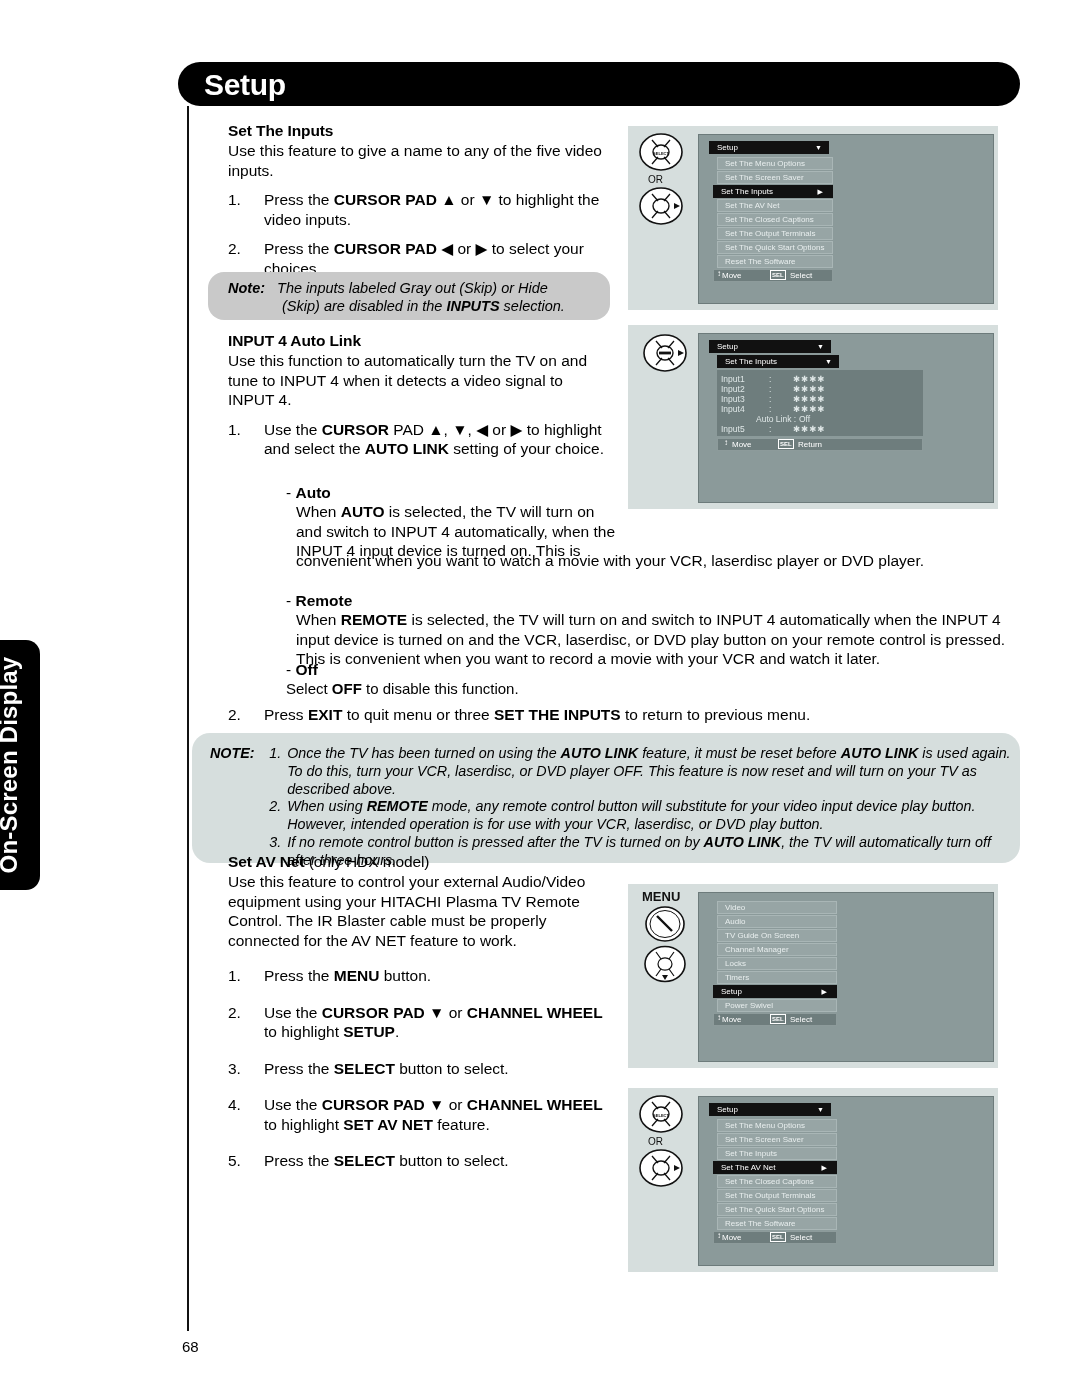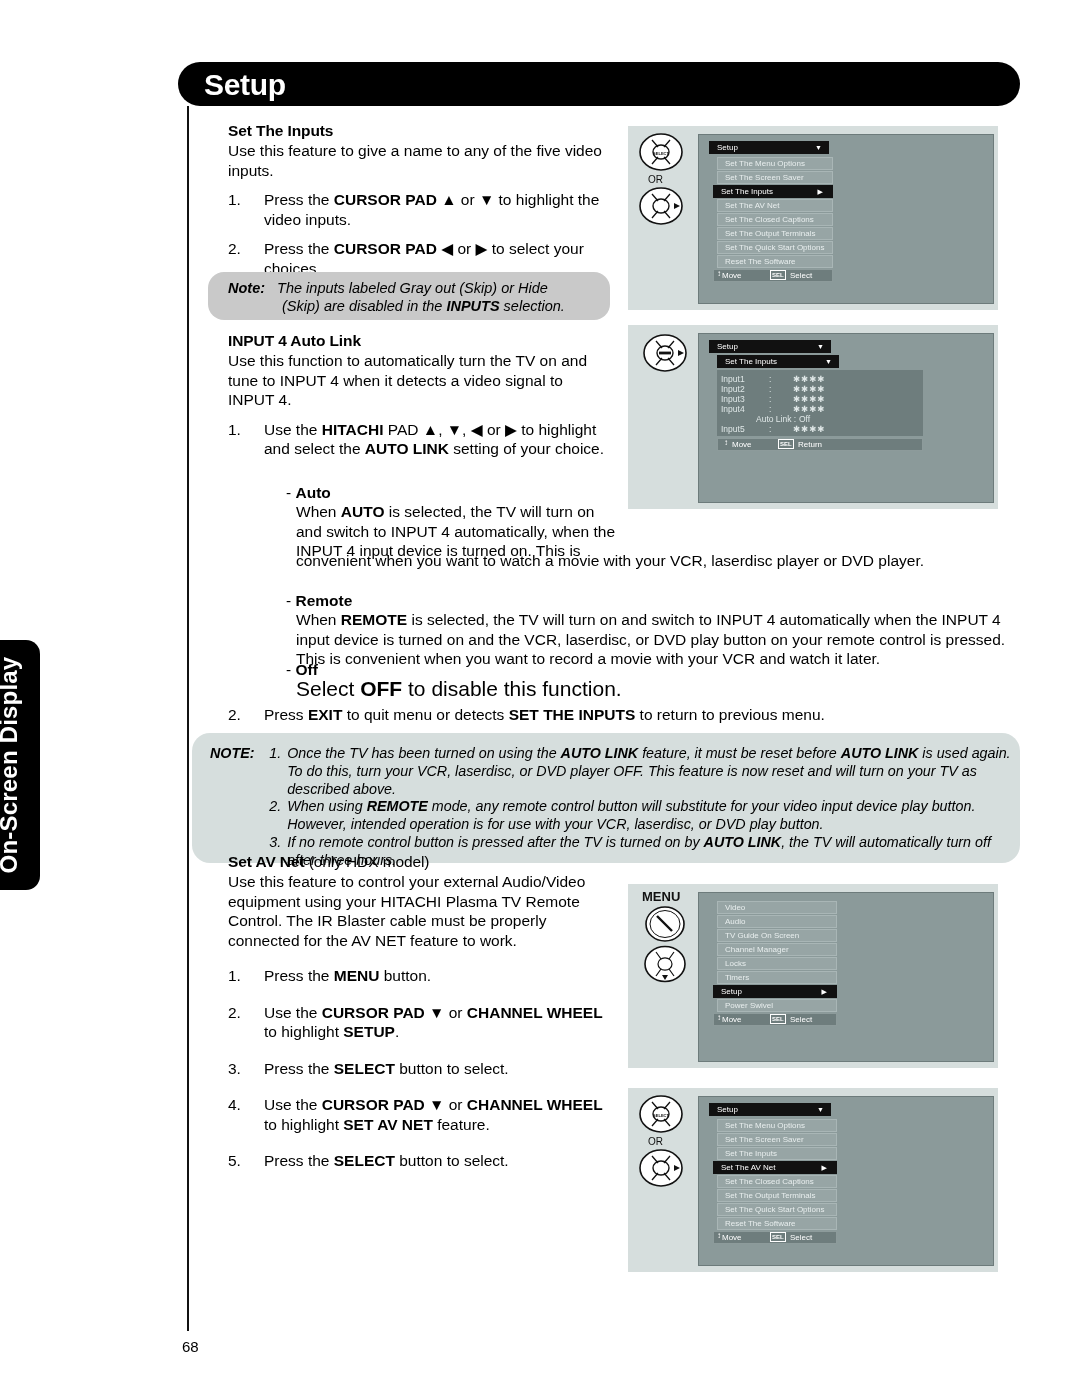--- a/index.html
+++ b/index.html
@@ -344,44 +344,44 @@
     <div class="note-bubble-line2"><span class="txt">(Skip) are disabled in the </span><span class="lbl">INPUTS</span><span class="txt"> selection.</span></div>
   </div>
 </div>
 
 <div style="position:absolute;left:228px;top:332px;width:382px;">
   <div class="h-sub">INPUT 4 Auto Link</div>
   <p class="body">Use this function to automatically turn the TV on and tune to INPUT 4 when it detects a video signal to INPUT 4.</p>
   <ul class="numlist">
     <li>
       <span class="num">1.</span>
-      <span>Use the </span><b>HITACHI</b><span> PAD ▲, ▼, ◀ or ▶ to highlight and select the </span><b>AUTO LINK</b><span> setting of your choice.</span>
+      <span>Use the </span><b>CURSOR</b><span> PAD ▲, ▼, ◀ or ▶ to highlight and select the </span><b>AUTO LINK</b><span> setting of your choice.</span>
     </li>
   </ul>
 </div>
 
 <div style="position:absolute;left:286px;top:484px;width:330px;">
   <div class="dash-head"><span class="dash">- </span><span>Auto</span></div>
   <div style="margin-left:10px;font-size:15.5px;line-height:19.5px;"><span>When </span><b>AUTO</b><span> is selected, the TV will turn on and switch to INPUT 4 automatically, when the INPUT 4 input device is turned on. This is</span></div>
 </div>
 <div style="position:absolute;left:296px;top:551px;width:730px;font-size:15.5px;line-height:19.5px;">convenient when you want to watch a movie with your VCR, laserdisc player or DVD player.</div>
 
 <div style="position:absolute;left:286px;top:592px;width:730px;">
   <div class="dash-head"><span class="dash">- </span><span>Remote</span></div>
   <div style="margin-left:10px;font-size:15.5px;line-height:19.5px;"><span>When </span><b>REMOTE</b><span> is selected, the TV will turn on and switch to INPUT 4 automatically when the INPUT 4 input device is turned on and the VCR, laserdisc, or DVD play button on your remote control is pressed. This is convenient when you want to record a movie with your VCR and watch it later.</span></div>
 </div>
 
 <div style="position:absolute;left:286px;top:661px;width:500px;">
   <div class="dash-head"><span class="dash">- </span><span>Off</span></div>
-  <div style="margin-left:10px;font-size:21px;line-height:19.5px;"><span>Select </span><b>OFF</b><span> to disable this function.</span></div>
+  <div style="font-size:15px;line-height:19.5px;"><span>Select </span><b>OFF</b><span> to disable this function.</span></div>
 </div>
 
 <div style="position:absolute;left:228px;top:705px;width:790px;font-size:15.5px;line-height:19.5px;">
   <span style="position:absolute;left:0;">2.</span>
-  <span style="display:inline-block;padding-left:36px;"><span>Press </span><b>EXIT</b><span> to quit menu or detects </span><b>SET THE INPUTS</b><span> to return to previous menu.</span></span>
+  <span style="display:inline-block;padding-left:36px;"><span>Press </span><b>EXIT</b><span> to quit menu or three </span><b>SET THE INPUTS</b><span> to return to previous menu.</span></span>
 </div>
 
 <div class="note-box">
   <table>
     <tbody>
         <tr>
       <td class="note-label">NOTE:</td>
       <td class="note-num">1.</td>
       <td class="note-text"><span>Once the TV has been turned on using the </span><b>AUTO LINK</b><span> feature, it must be reset before </span><b>AUTO LINK</b><span> is used again. To do this, turn your VCR, laserdisc, or DVD player OFF. This feature is now reset and will turn on your TV as described above.</span></td>
     </tr>

